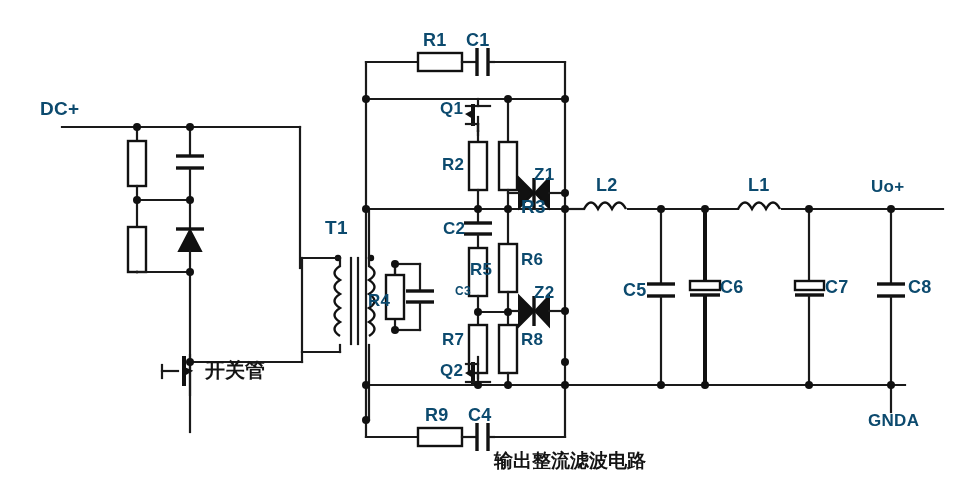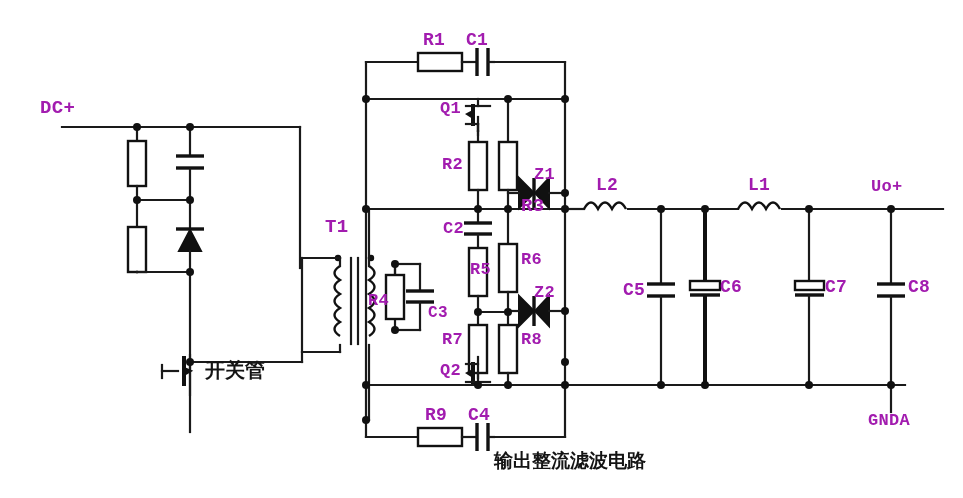--- a/index.html
+++ b/index.html
@@ -48,23 +48,23 @@
     stroke: #111111;
     stroke-width: 3.4;
     fill: none;
     stroke-linecap: butt;
   }
   .node {
     fill: #111111;
   }
   .lbl {
     position: absolute;
-    font-family: Liberation Mono, monospace;
+    font-family: Liberation Sans, sans-serif;
     font-weight: bold;
-    color: #a21caf;
+    color: #0c4a6e;
     font-size: 16px;
     line-height: 1;
     white-space: nowrap;
     letter-spacing: 0.3px;
   }
   .lbl-cn {
     position: absolute;
     font-family: "DejaVu Sans", sans-serif;
     font-weight: bold;
     color: #141414;
@@ -418,21 +418,21 @@
   <div class="lbl" style="left:521px; top:251px; font-size:17px;">R6</div>
   <div class="lbl" style="left:534px; top:284px; font-size:17px;">Z2</div>
   <div class="lbl" style="left:442px; top:331px; font-size:17px;">R7</div>
   <div class="lbl" style="left:521px; top:331px; font-size:17px;">R8</div>
   <div class="lbl" style="left:440px; top:362px; font-size:17px;">Q2</div>
 
   <div class="lbl" style="left:425px; top:406px; font-size:18px;">R9</div>
   <div class="lbl" style="left:468px; top:406px; font-size:18px;">C4</div>
 
   <div class="lbl" style="left:368px; top:292px; font-size:17px;">R4</div>
-  <div class="lbl" style="left:428px; top:285px; font-size:16px;margin-top:20px;">C3</div>
+  <div class="lbl" style="left:455px; top:285px; font-size:12px;">C3</div>
 
   <div class="lbl" style="left:596px; top:176px; font-size:18px;">L2</div>
   <div class="lbl" style="left:748px; top:176px; font-size:18px;">L1</div>
 
   <div class="lbl" style="left:623px; top:281px; font-size:18px;">C5</div>
   <div class="lbl" style="left:720px; top:278px; font-size:18px;">C6</div>
   <div class="lbl" style="left:825px; top:278px; font-size:18px;">C7</div>
   <div class="lbl" style="left:908px; top:278px; font-size:18px;">C8</div>
 
   <div class="lbl" style="left:871px; top:178px; font-size:17px;">Uo+</div>

